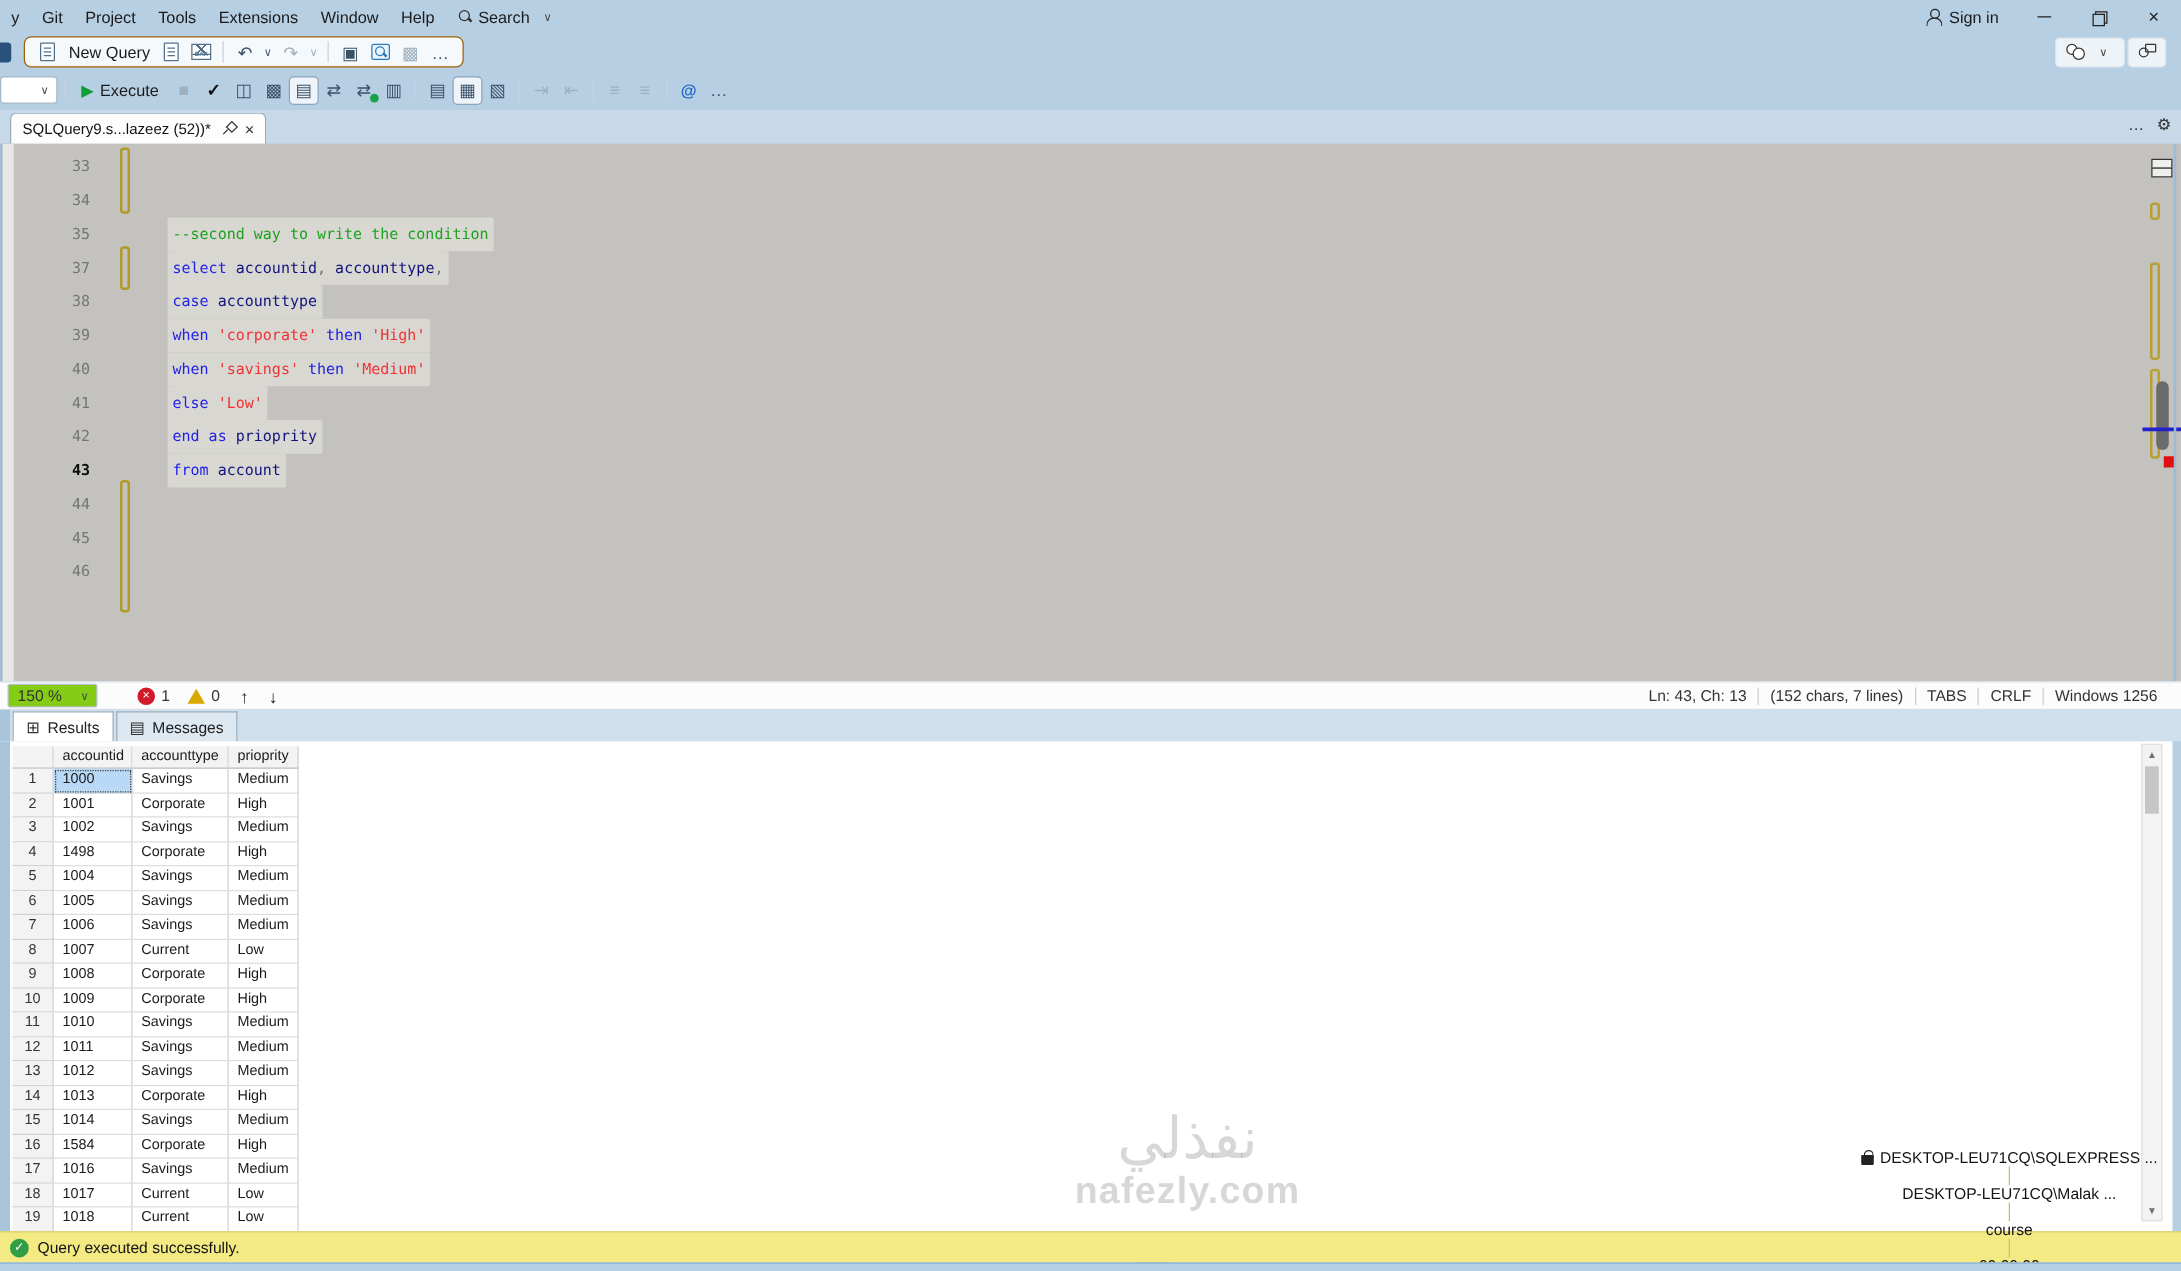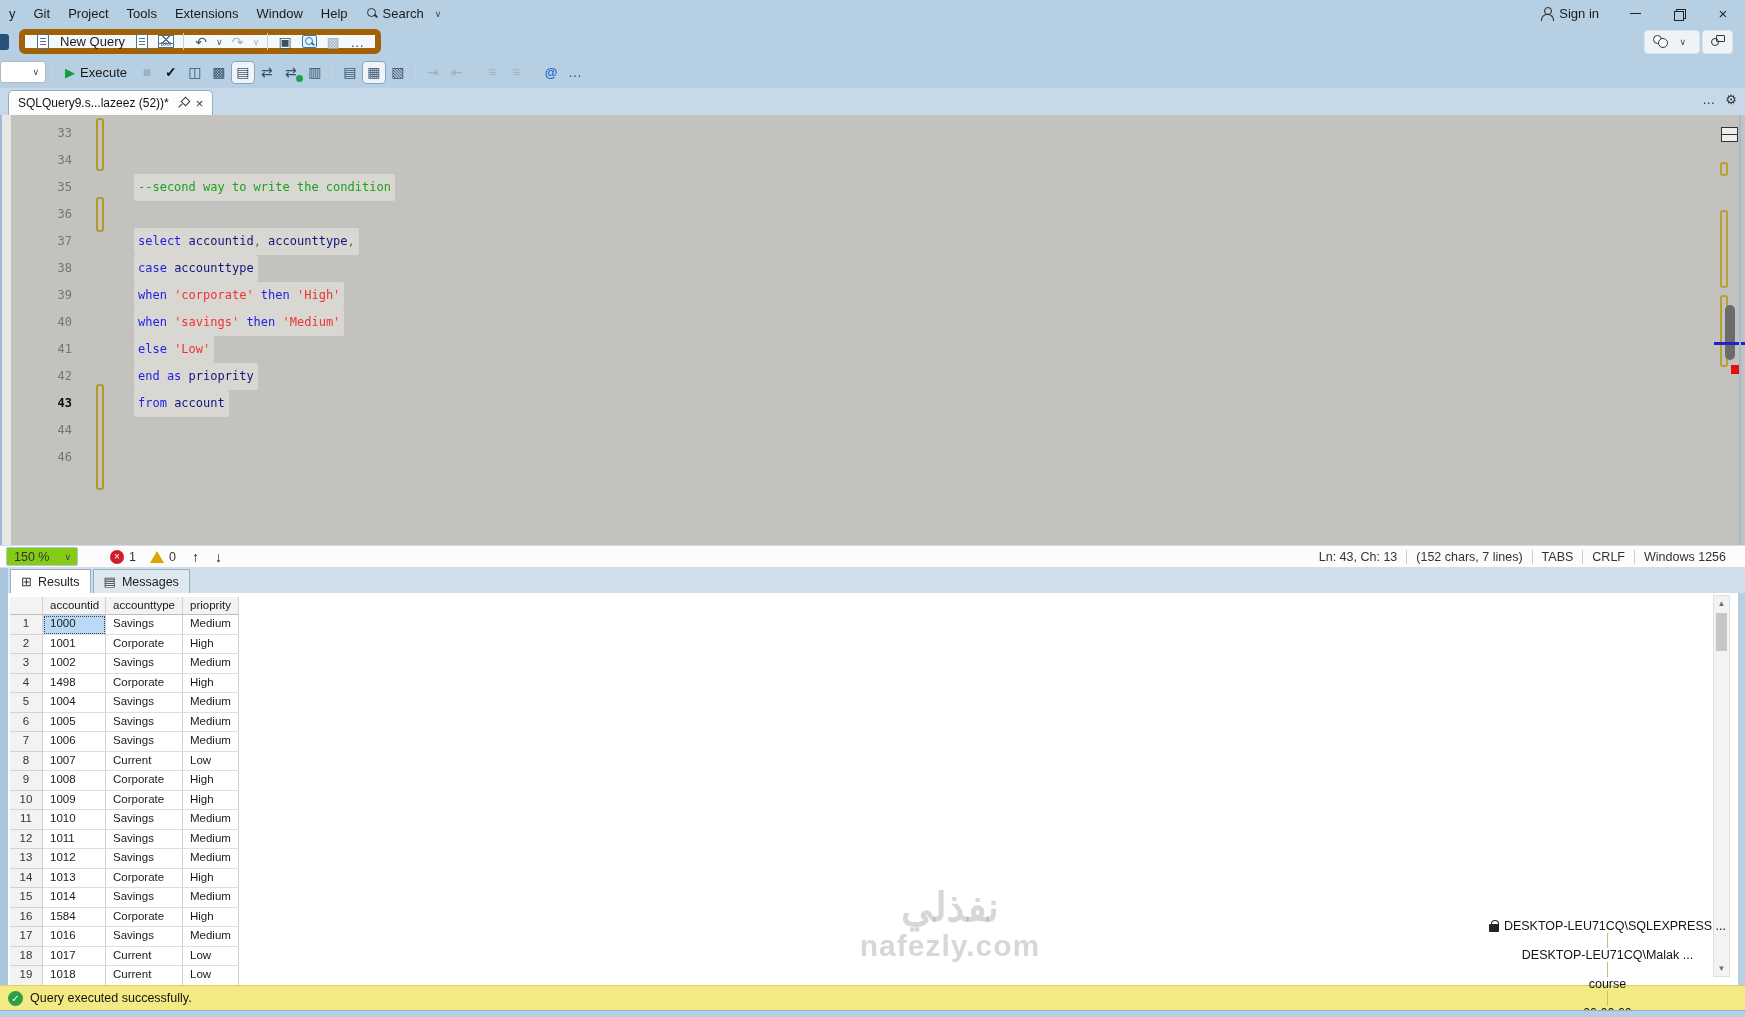--- a/index.html
+++ b/index.html
@@ -27,21 +27,21 @@
   .winbtn { width:44px; height:27px; display:flex; align-items:center; justify-content:center; }
   .ic-min { width:11px; height:1.5px; background:#222; }
   .ic-restore { position:relative; width:10px; height:10px; }
   .ic-restore::before { content:""; position:absolute; left:2px; top:0; width:8px; height:8px; border:1.2px solid #222; }
   .ic-restore::after { content:""; position:absolute; left:0; top:2px; width:8px; height:8px; border:1.2px solid #222; background:#b7cfe3; }
   .ic-close { font-size:15px; color:#222; line-height:1; }
 
   
   .toolbar1 { position:absolute; left:0; top:27px; width:100%; height:29px; display:flex; align-items:center; }
   .toolbar2 { position:absolute; left:0; top:56px; width:100%; height:32px; display:flex; align-items:center; }
-  .tb-group { display:flex; align-items:center; background:#f6f9fc; border:6px solid #a16207;
+  .tb-group { display:flex; align-items:center; background:#f6f9fc; border:1px solid #a16207;
               border-radius:6px; height:25px; padding:0 6px; margin-left:8px; }
   .tbtn { min-width:24px; height:23px; display:flex; align-items:center; justify-content:center;
           color:#3a5268; font-size:14px; padding:0 3px; border-radius:4px; position:relative; }
   .tbtn.small { min-width:12px; font-size:9px; color:#44566a; }
   .tbtn.disabled { color:#9fb0bf; }
   .tbtn.pressed { border:1px solid #8aa4bc; background:#eef4fa; }
   .tb-sep { width:1px; height:17px; background:#c3d2de; margin:0 5px; }
   .tb-label { font-size:13px; color:#1a1a1a; padding:0 5px; }
   .doc-ic { position:relative; width:12px; height:15px; background:#fff; border:1.2px solid #51708c; border-radius:1px; }
   .doc-ic::before { content:""; position:absolute; left:2px; top:3px; width:6px; height:1.2px;
@@ -157,21 +157,21 @@
   .sb-seg { display:flex; align-items:center; gap:5px; padding:0 9px; }
   .sb-div { width:1px; height:15px; background:#c9bf62; }
   .lock { position:relative; width:10px; height:12px; }
   .lock::before { content:""; position:absolute; left:2px; top:0; width:6px; height:6px;
                   border:1.5px solid #222; border-bottom:none; border-radius:4px 4px 0 0; }
   .lock::after { content:""; position:absolute; left:0; top:4px; width:10px; height:8px; background:#222; border-radius:1px; }
   .bottomstrip { position:absolute; left:0; top:1010px; width:100%; height:7px; background:#b4cfe3; border-top:1px solid #8fb3d0; }
 
   
   .watermark { position:absolute; left:820px; top:885px; width:260px; text-align:center; pointer-events:none; }
-  .wm-ar { font-size:40px; font-weight:bold; color:rgba(110,110,110,0.28); line-height:1.1; }
+  .wm-ar { font-size:46px; font-weight:normal; color:rgba(110,110,110,0.28); line-height:1.1; }
   .wm-en { font-size:30px; font-weight:bold; color:rgba(150,150,150,0.38); letter-spacing:1px; }
   .wm-dot { position:absolute; left:88px; top:118px; width:28px; height:22px; background:rgba(35,110,210,0.85); border-radius:50% 50% 0 0; }
 </style>
 </head>
 <body>
 
 <div id="app">
 
   <div class="menubar">
     <div style="display:flex">
@@ -333,29 +333,29 @@
       <span>⚙</span>
     </div>
   </div>
 
   <div class="editor">
     <div class="gutter-strip"></div>
     <div class="ed-lines">
         <div class="ed-line"><span class="ln">33</span></div>
         <div class="ed-line"><span class="ln">34</span></div>
         <div class="ed-line"><span class="ln">35</span><span class="codewrap hl"><span class="tok-comment">--second way to write the condition</span></span></div>
-        <div class="ed-line"><span class="ln">36</span></div>
         <div class="ed-line"><span class="ln">37</span><span class="codewrap hl"><span class="tok-kw">select</span><span class="tok-op"> </span><span class="tok-id">accountid</span><span class="tok-op">, </span><span class="tok-id">accounttype</span><span class="tok-op">,</span></span></div>
         <div class="ed-line"><span class="ln">38</span><span class="codewrap hl"><span class="tok-kw">case</span><span class="tok-op"> </span><span class="tok-id">accounttype</span></span></div>
         <div class="ed-line"><span class="ln">39</span><span class="codewrap hl"><span class="tok-kw">when</span><span class="tok-op"> </span><span class="tok-str">'corporate'</span><span class="tok-kw"> then</span><span class="tok-op"> </span><span class="tok-str">'High'</span></span></div>
         <div class="ed-line"><span class="ln">40</span><span class="codewrap hl"><span class="tok-kw">when</span><span class="tok-op"> </span><span class="tok-str">'savings'</span><span class="tok-kw"> then</span><span class="tok-op"> </span><span class="tok-str">'Medium'</span></span></div>
         <div class="ed-line"><span class="ln">41</span><span class="codewrap hl"><span class="tok-kw">else</span><span class="tok-op"> </span><span class="tok-str">'Low'</span></span></div>
         <div class="ed-line"><span class="ln">42</span><span class="codewrap hl"><span class="tok-kw">end as</span><span class="tok-op"> </span><span class="tok-id">prioprity</span></span></div>
         <div class="ed-line"><span class="ln cur">43</span><span class="codewrap hl"><span class="tok-kw">from</span><span class="tok-op"> </span><span class="tok-id">account</span></span></div>
         <div class="ed-line"><span class="ln">44</span></div>
+        <div class="ed-line"><span class="ln">45</span></div>
         <div class="ed-line"><span class="ln">46</span></div>
       </div>
     <div class="chbar" style="top:3px;height:53px"></div>
     <div class="chbar" style="top:82px;height:35px"></div>
     <div class="chbar" style="top:269px;height:106px"></div>
     <div class="split-ic"></div>
     <div class="mm-yellow" style="top:47px;height:14px"></div>
     <div class="mm-yellow" style="top:95px;height:78px"></div>
     <div class="mm-yellow" style="top:180px;height:72px"></div>
     <div class="mm-thumb"></div>

